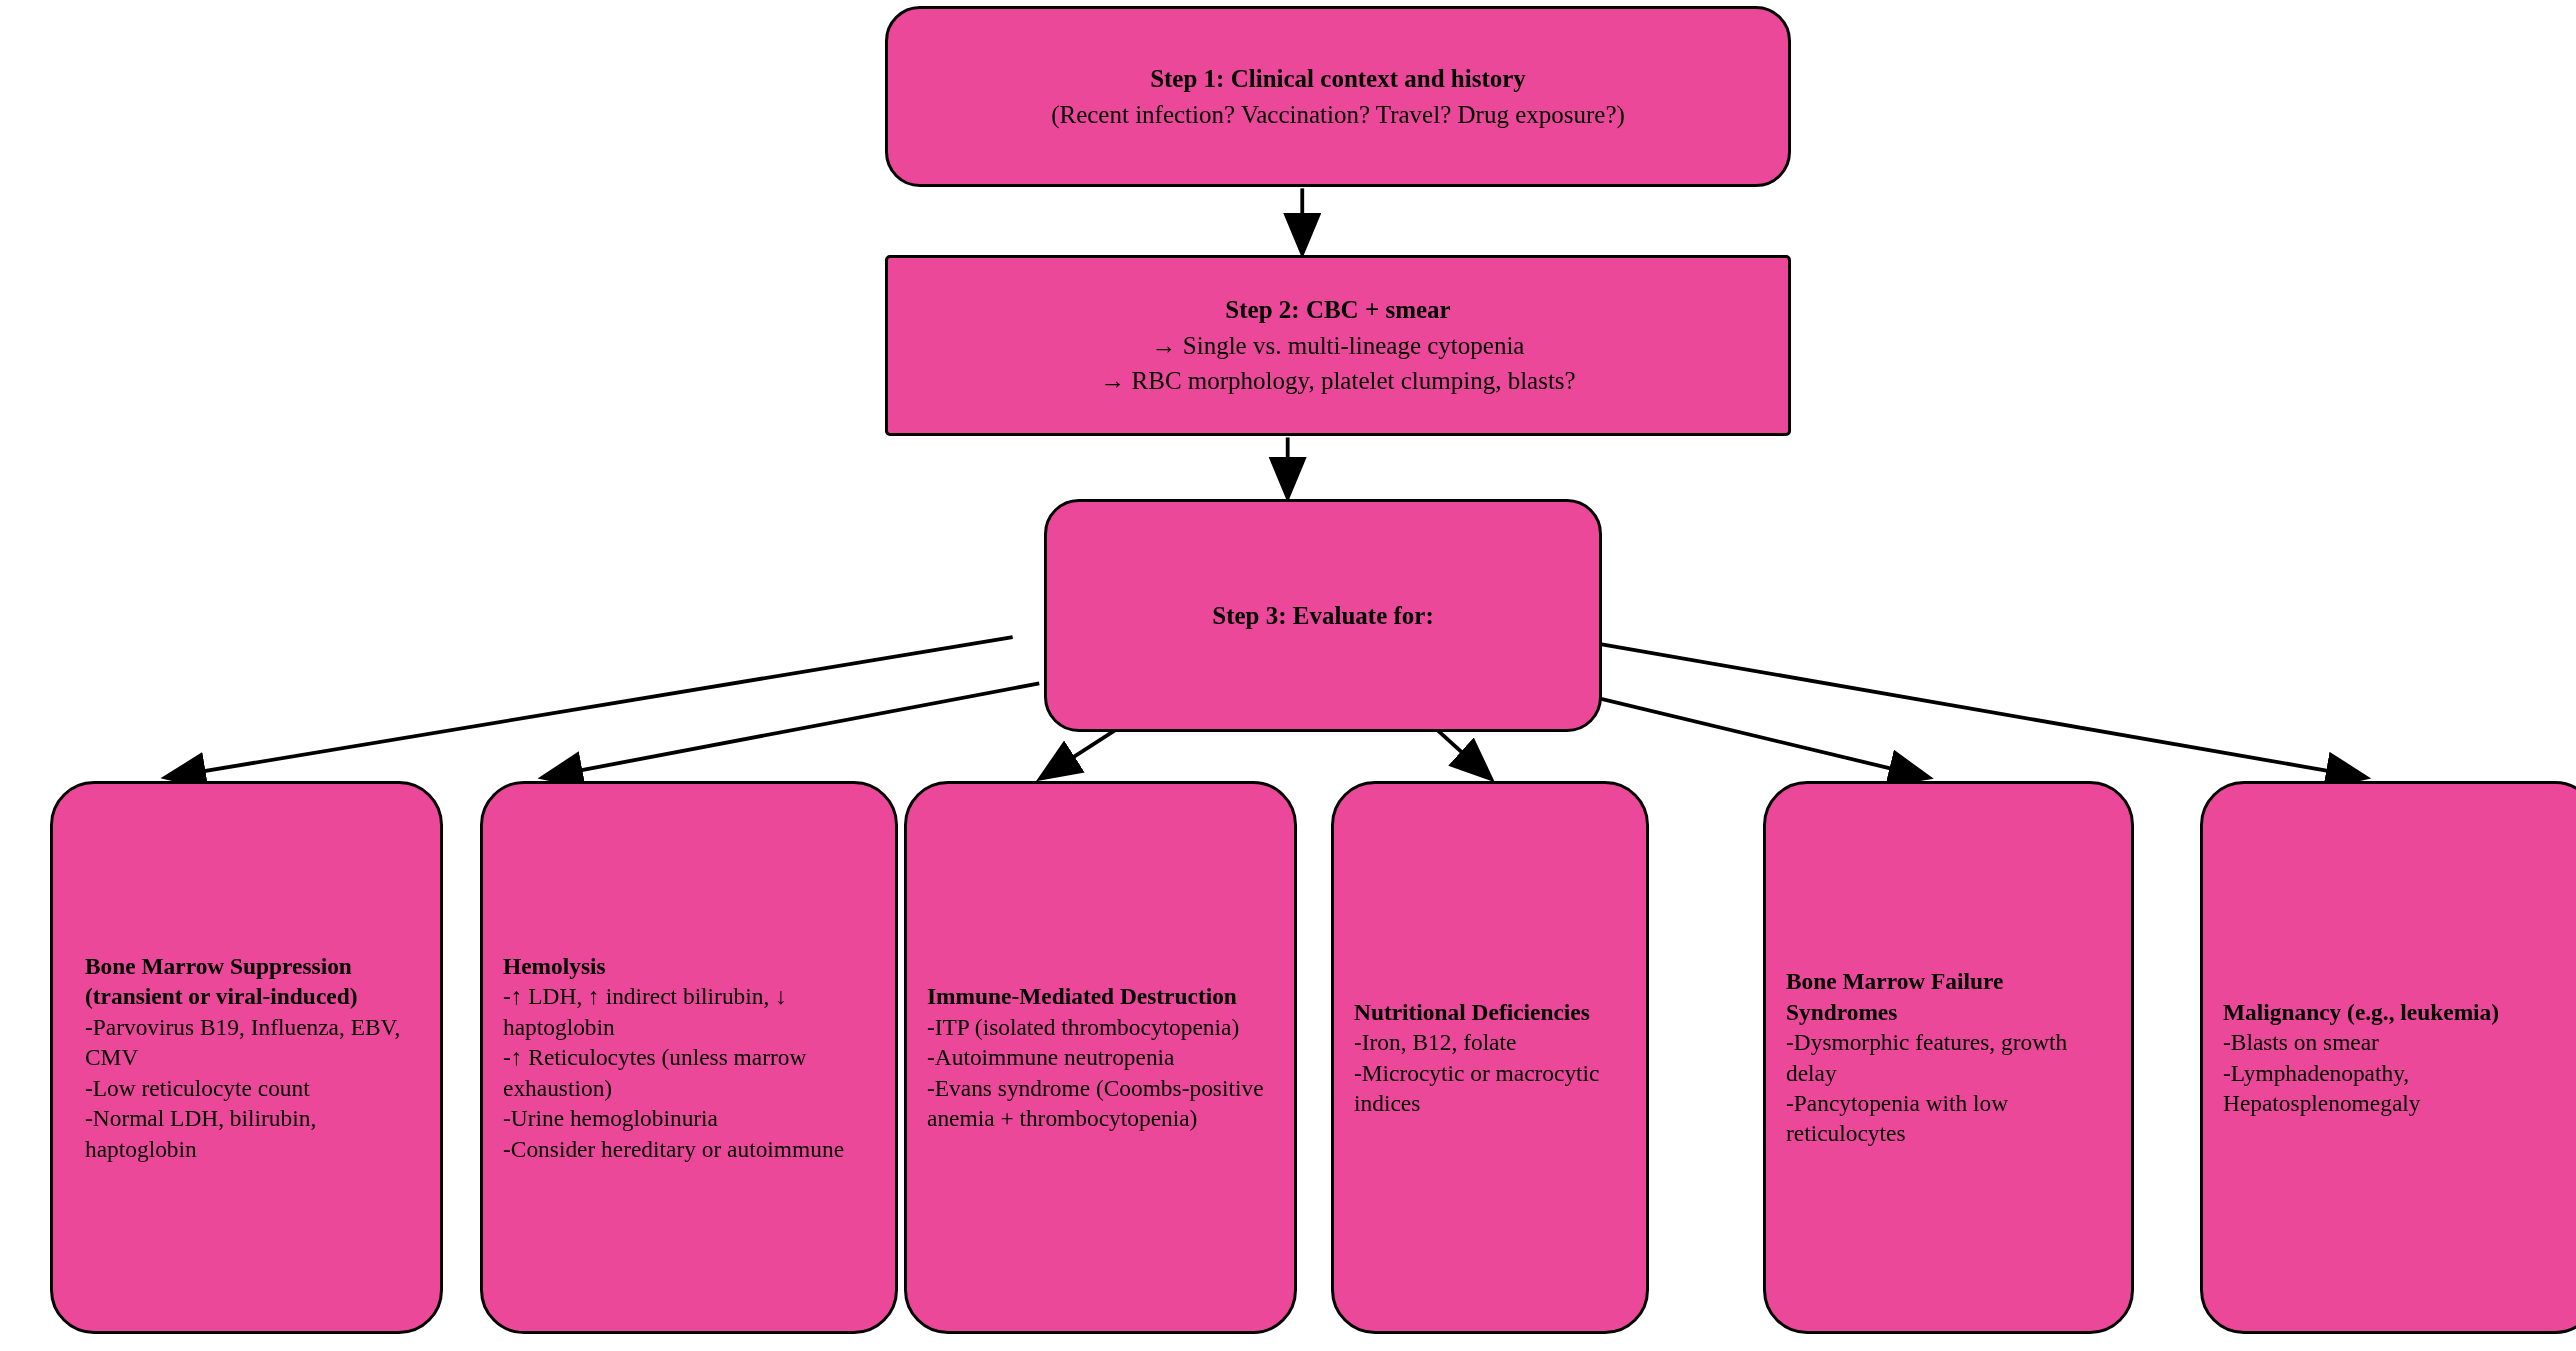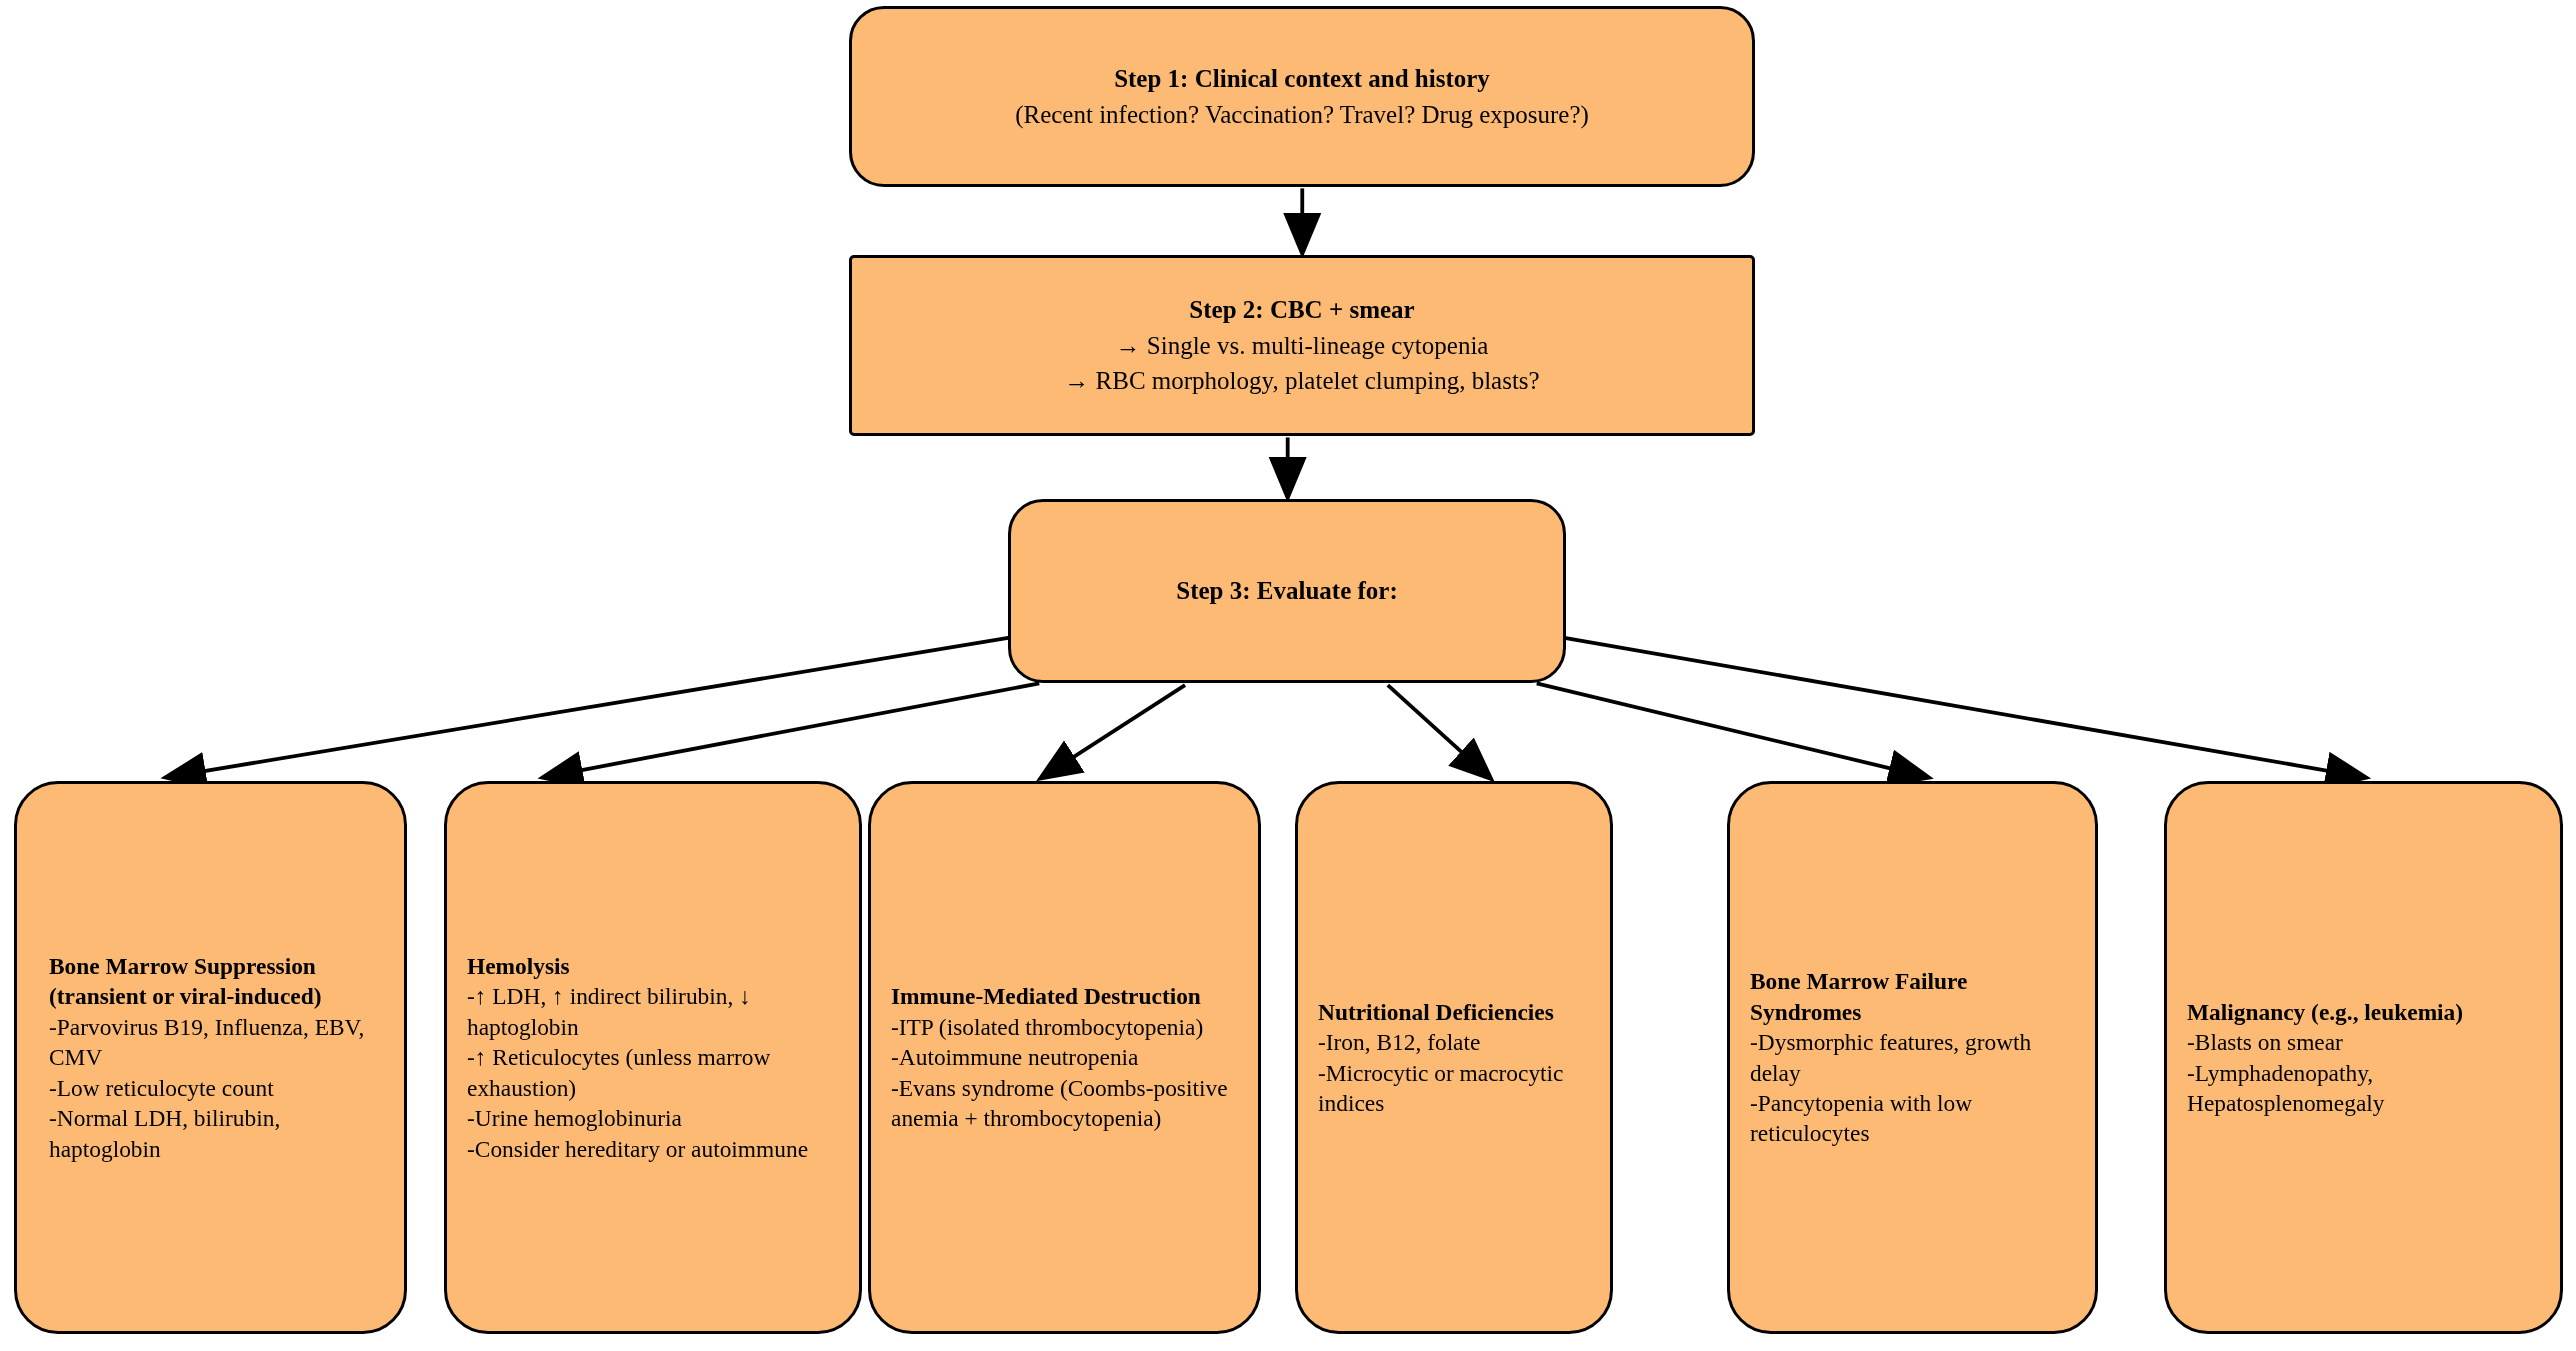--- a/index.html
+++ b/index.html
@@ -4,32 +4,32 @@
 <style>
   html,body{margin:0;padding:0;background:#fff;}
   body{width:2576px;height:1352px;position:relative;overflow:hidden;
        font-family:"Liberation Serif","DejaVu Serif",serif;color:#000;}
 
   #canvas{position:absolute;inset:0;width:2576px;height:1352px;}
 
   svg.arrows{position:absolute;left:0;top:0;width:2576px;height:1352px;
              pointer-events:none;z-index:1;}
 
-  .node{position:absolute;box-sizing:border-box;background:#fdba74;
-        border:3.2px solid #000;border-radius:38px;z-index:2;}
+  .node{position:absolute;box-sizing:border-box;background:#ec4899;
+        border:3.2px solid #000;border-radius:38px;z-index:2;margin-left:36px;}
 
   
   .step{display:flex;flex-direction:column;align-items:center;
         justify-content:center;text-align:center;}
   .step .ttl{font-weight:bold;font-size:25px;line-height:1.42;}
   .step .ln{font-size:25px;line-height:1.42;white-space:nowrap;}
 
   #step1{left:849px;top:6.3px;width:906px;height:181px;border-radius:35px;}
   #step2{left:849px;top:255px;width:906px;height:181px;border-radius:5px;}
-  #step3{left:1008px;top:499px;width:558px;height:184px;border-radius:35px;}
+  #step3{left:1008px;top:499px;width:558px;height:233px;border-radius:35px;}
   #step3 .ttl{font-size:25px;}
 
   
   .leaf{left:0;top:781px;height:553px;border-radius:44px;
         display:flex;flex-direction:column;justify-content:center;
         padding:0 16.5px 0 20px;}
   .leaf .hd{font-weight:bold;font-size:23.4px;line-height:1.30;}
   .leaf .bd{font-size:23.4px;line-height:1.30;}
 
   #leaf1{left:14px;width:393px;padding-left:32px;}

